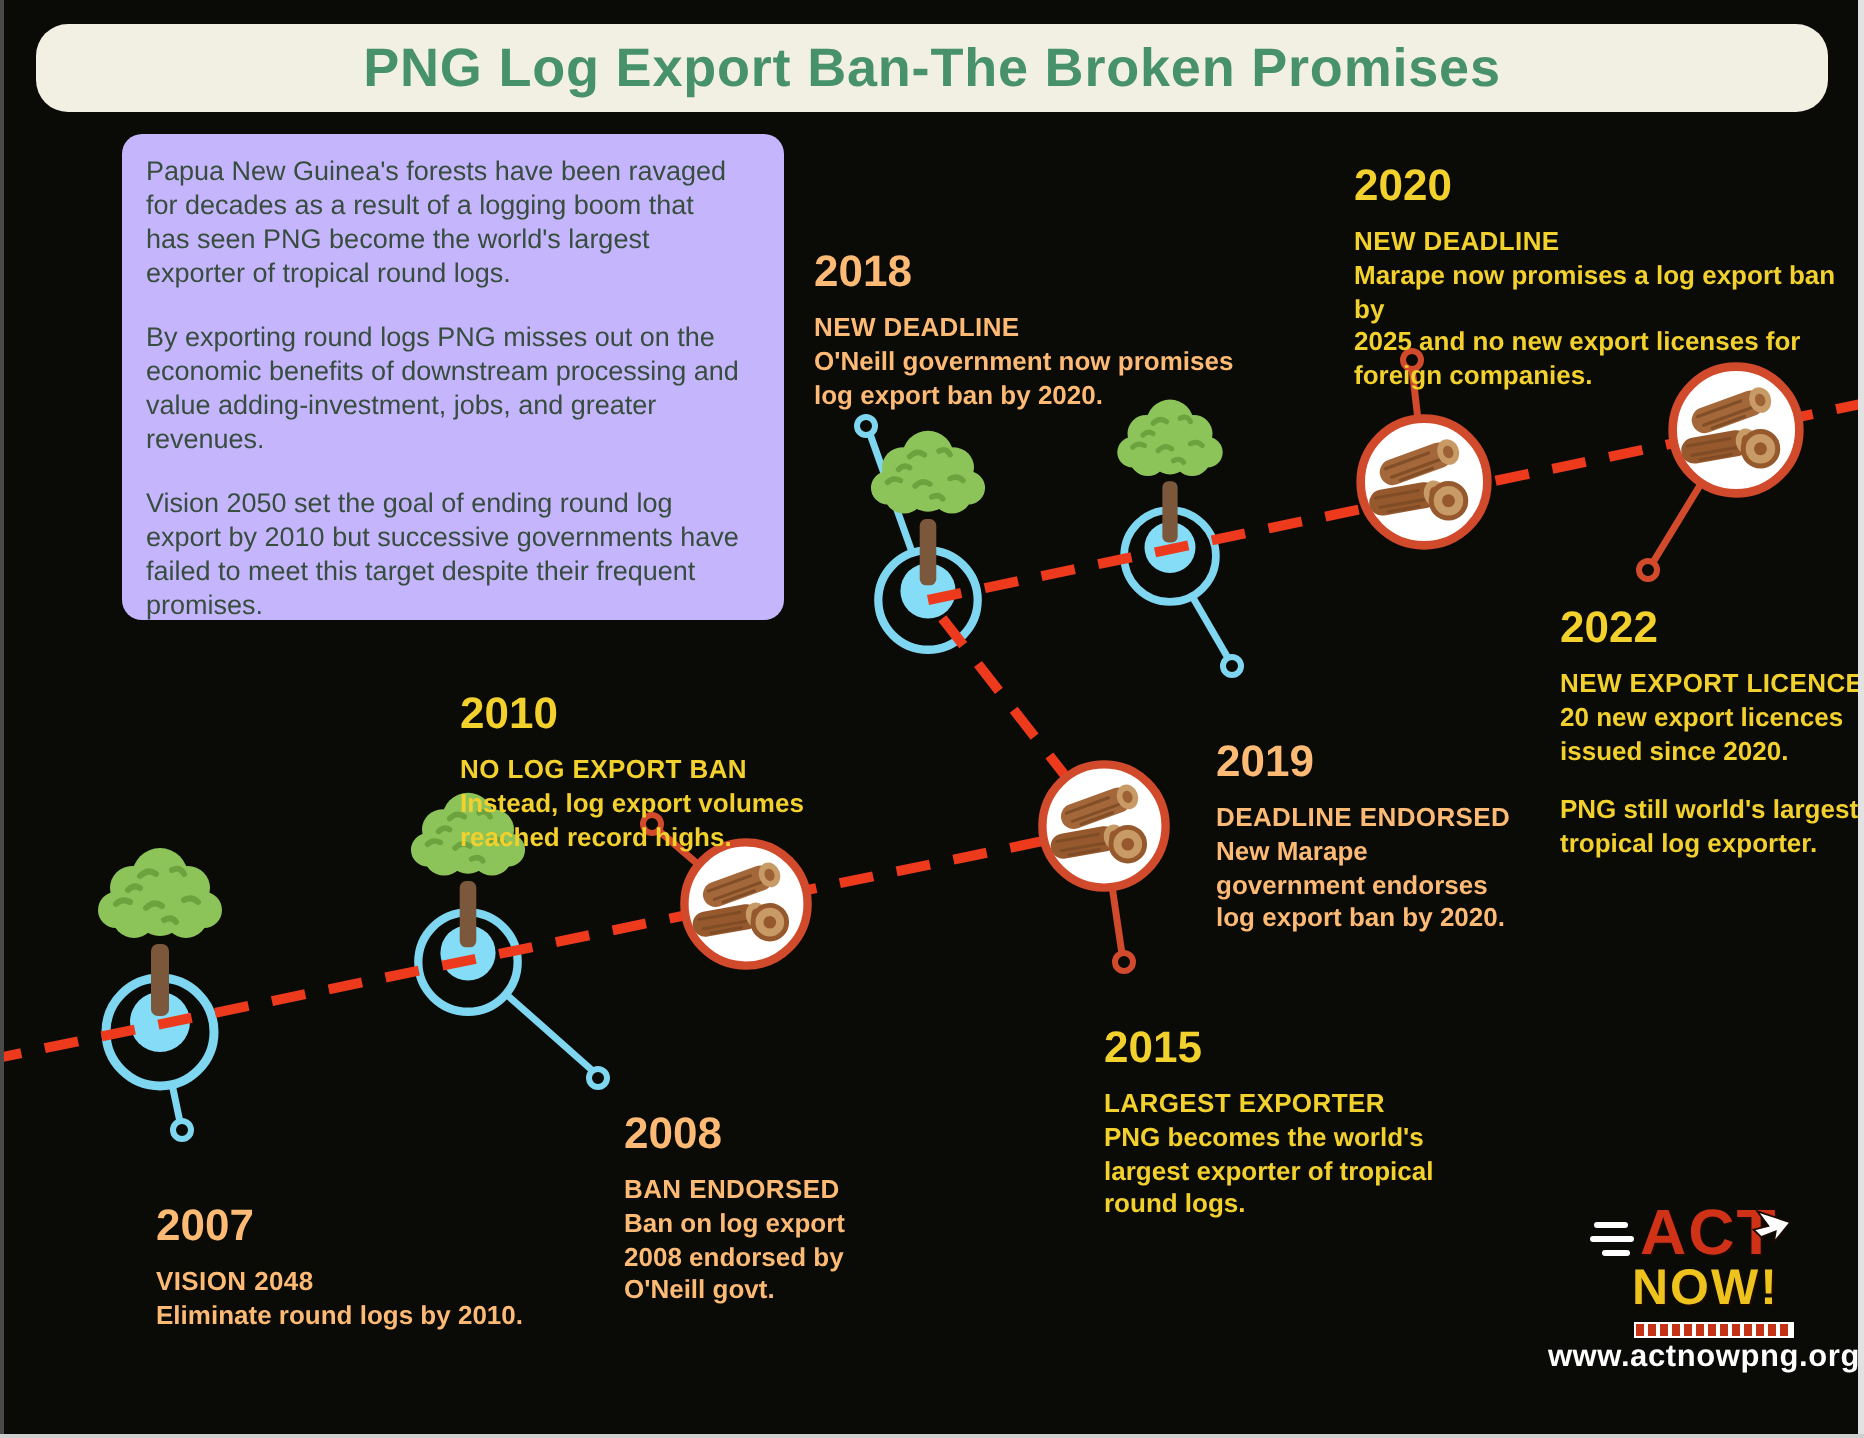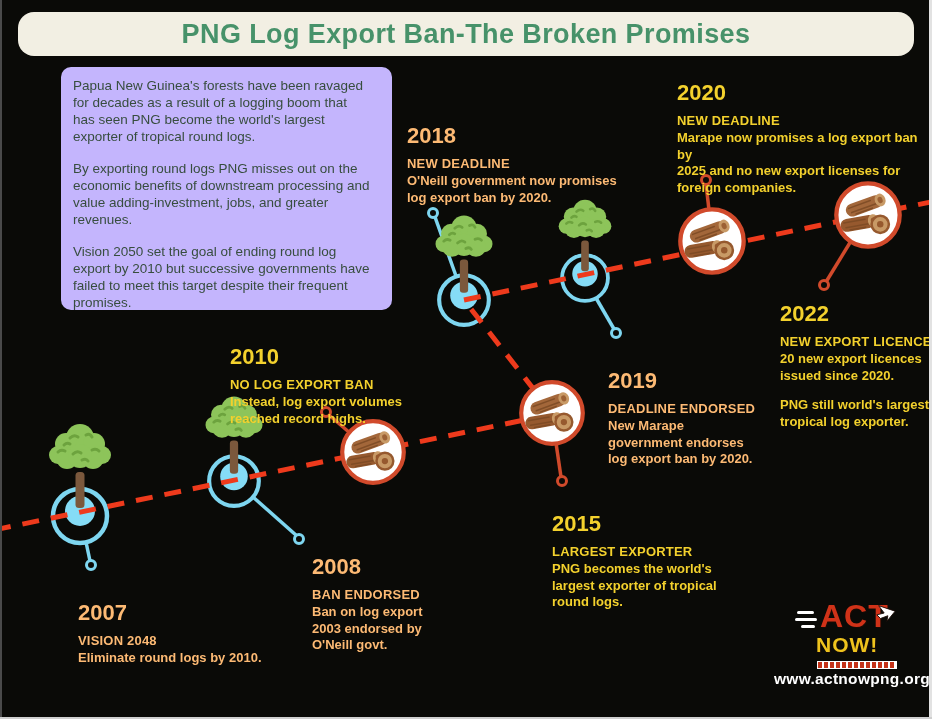--- a/index.html
+++ b/index.html
@@ -58,21 +58,21 @@
   .speed-lines span:nth-child(1){left:2px;top:11px;width:17px;}
   .speed-lines span:nth-child(2){left:0px;top:18px;width:22px;}
   .speed-lines span:nth-child(3){left:6px;top:25px;width:14px;}
   .logo .act{
     position:absolute;left:25px;top:0px;font-size:32px;line-height:32px;font-weight:900;
     color:#d03218;letter-spacing:1px;
     text-shadow:1px 1px 0 #1a0b05;
   }
   .logo .cursor{position:absolute;left:80px;top:2px;width:22px;height:22px;}
   .logo .now{
-    position:absolute;left:21px;top:29px;font-size:21px;line-height:31px;font-weight:900;
+    position:absolute;left:21px;top:29px;font-size:25px;line-height:31px;font-weight:900;
     color:#eec31d;letter-spacing:1px;text-shadow:1px 1px 0 #1a0b05;
   }
   .logo .strip{
     position:absolute;left:22px;top:61px;width:78px;height:6px;background:#fff;
     background-image:repeating-linear-gradient(90deg,#c43218 0 4px,#ffffff 4px 6px);
     border:1px solid #fff;
   }
   .website{
     position:absolute;left:772px;top:670px;width:160px;z-index:3;
     color:#ffffff;font-size:15.5px;font-weight:800;letter-spacing:.3px;text-align:center;
@@ -223,21 +223,21 @@
   <div class="entry green e2007">
     <div class="year">2007</div>
     <div class="heading">VISION 2048</div>
     <div class="body">Eliminate round logs by 2010.</div>
   </div>
 
   <div class="entry green e2008">
     <div class="year">2008</div>
     <div class="heading">BAN ENDORSED</div>
     <div class="body">Ban on log export
-2003 endorsed by
+2008 endorsed by
 O'Neill govt.</div>
   </div>
 
   <div class="entry yellow e2010">
     <div class="year">2010</div>
     <div class="heading">NO LOG EXPORT BAN</div>
     <div class="body">Instead, log export volumes
 reached record highs.</div>
   </div>
 

